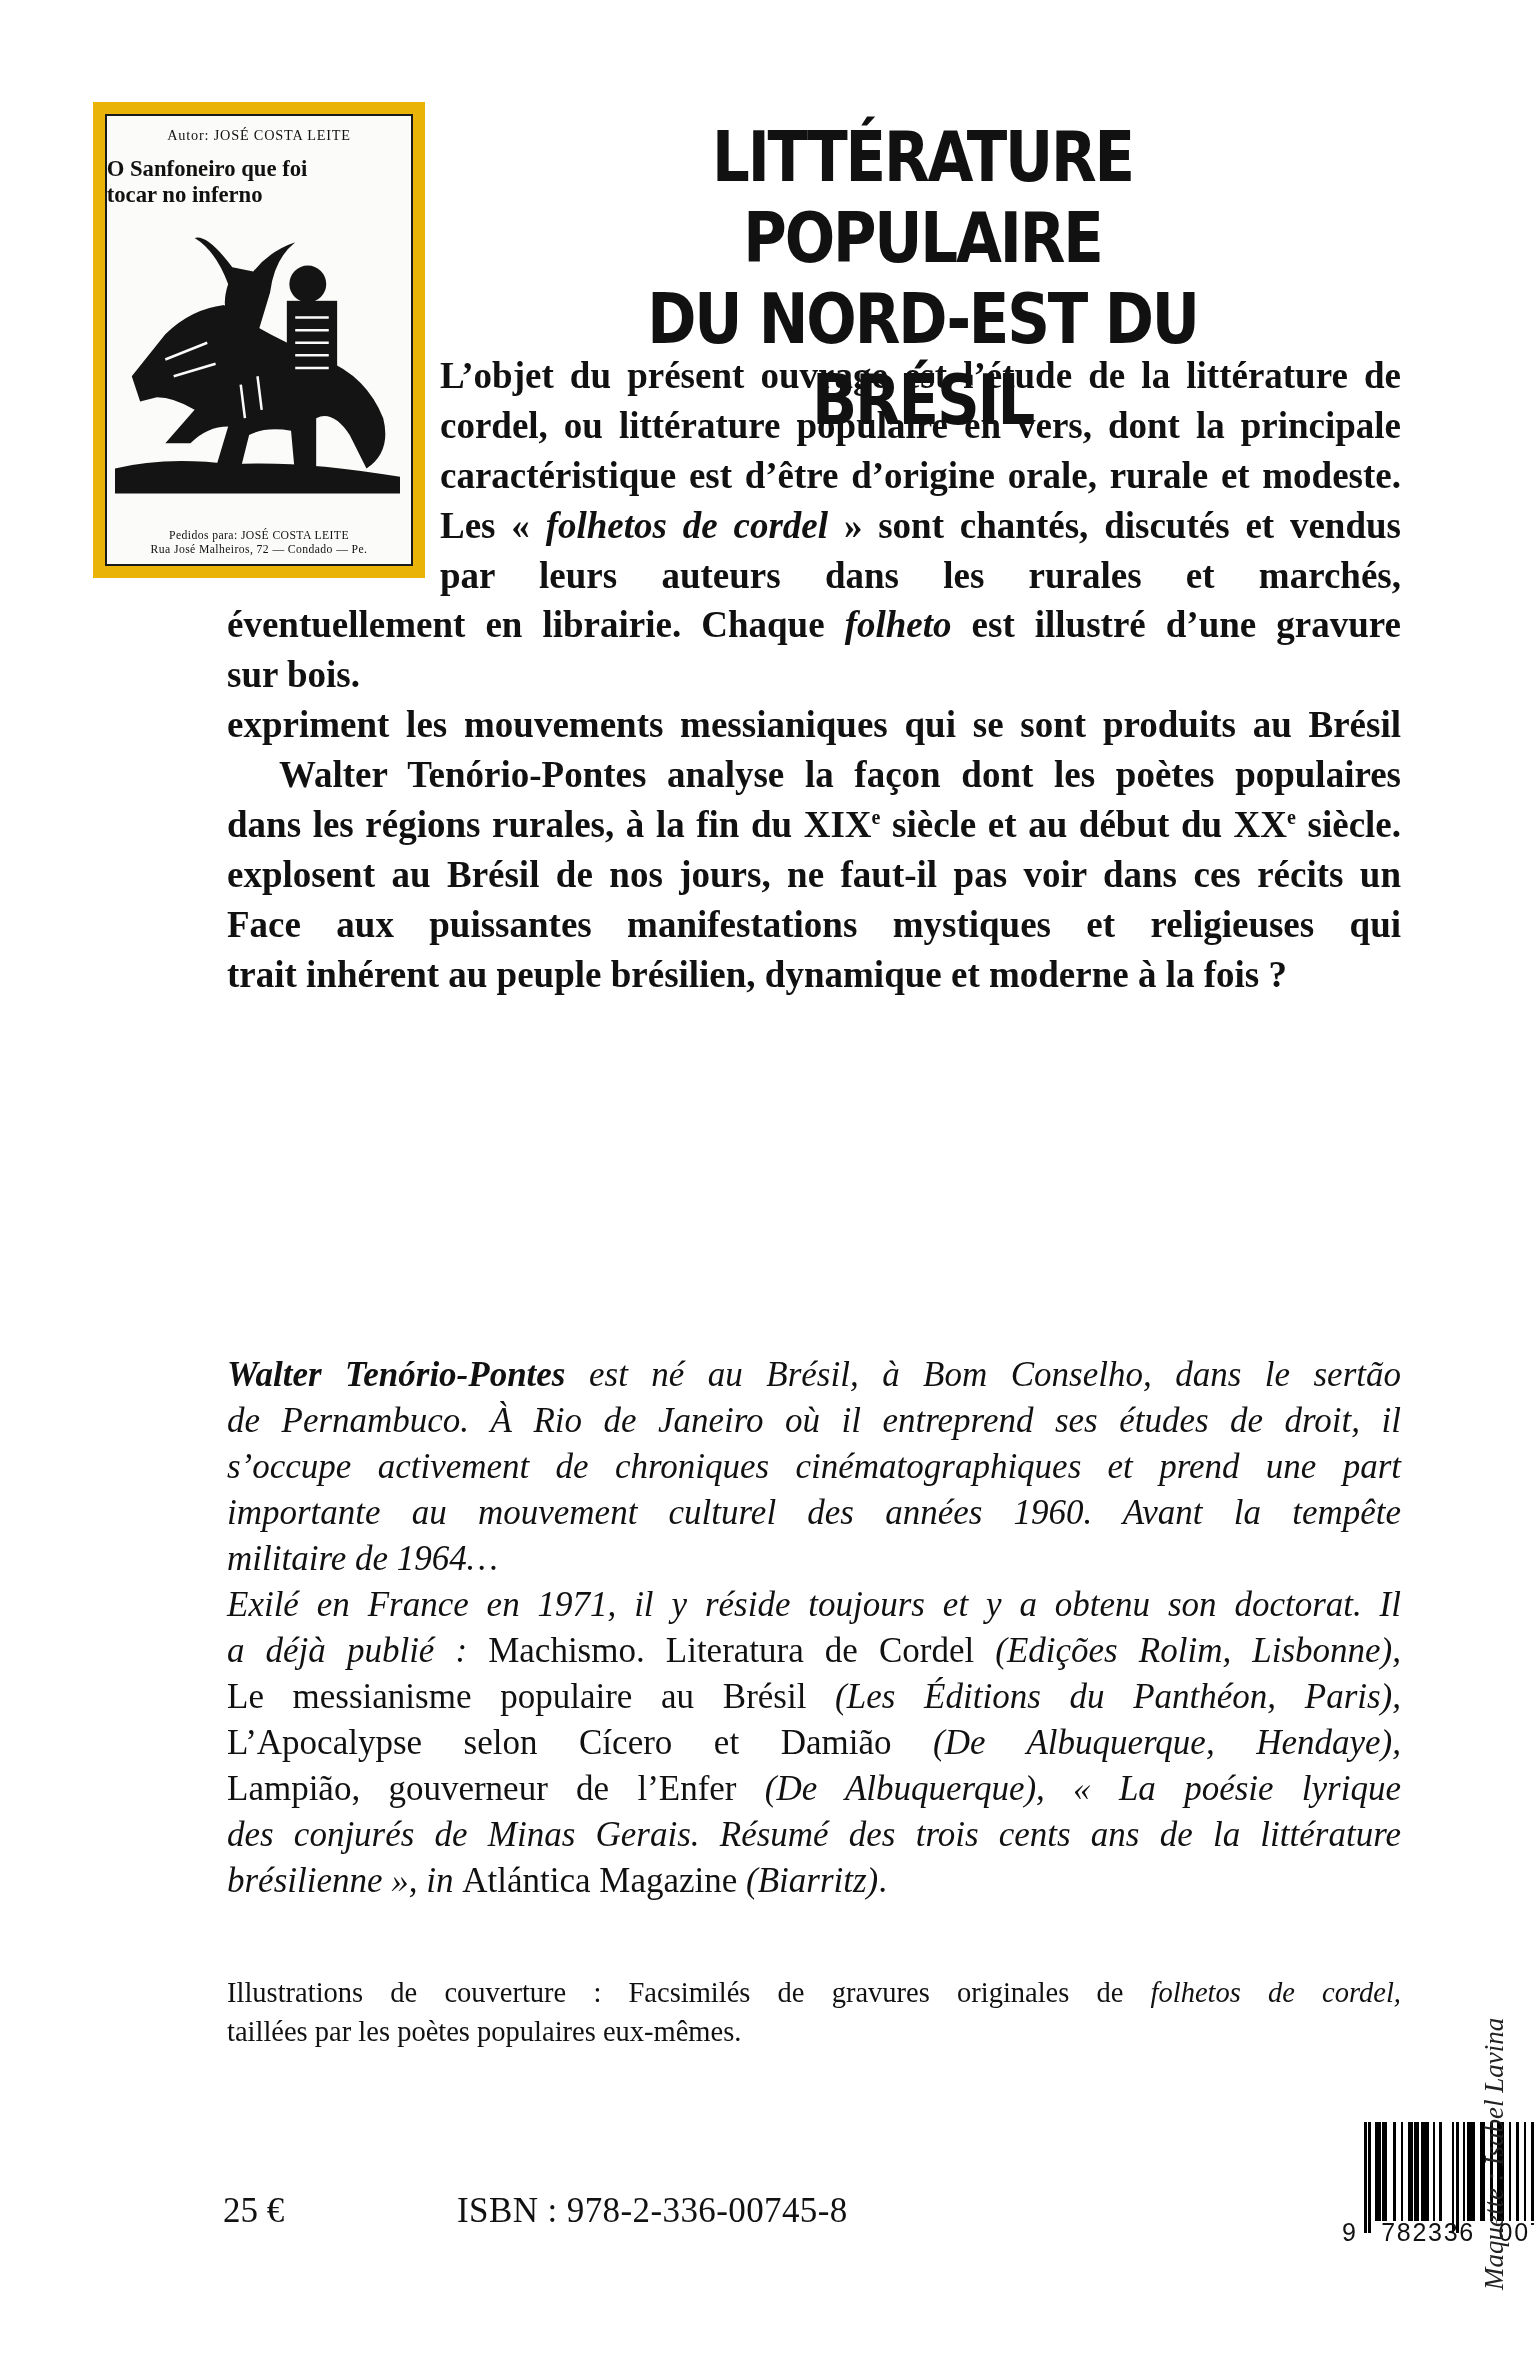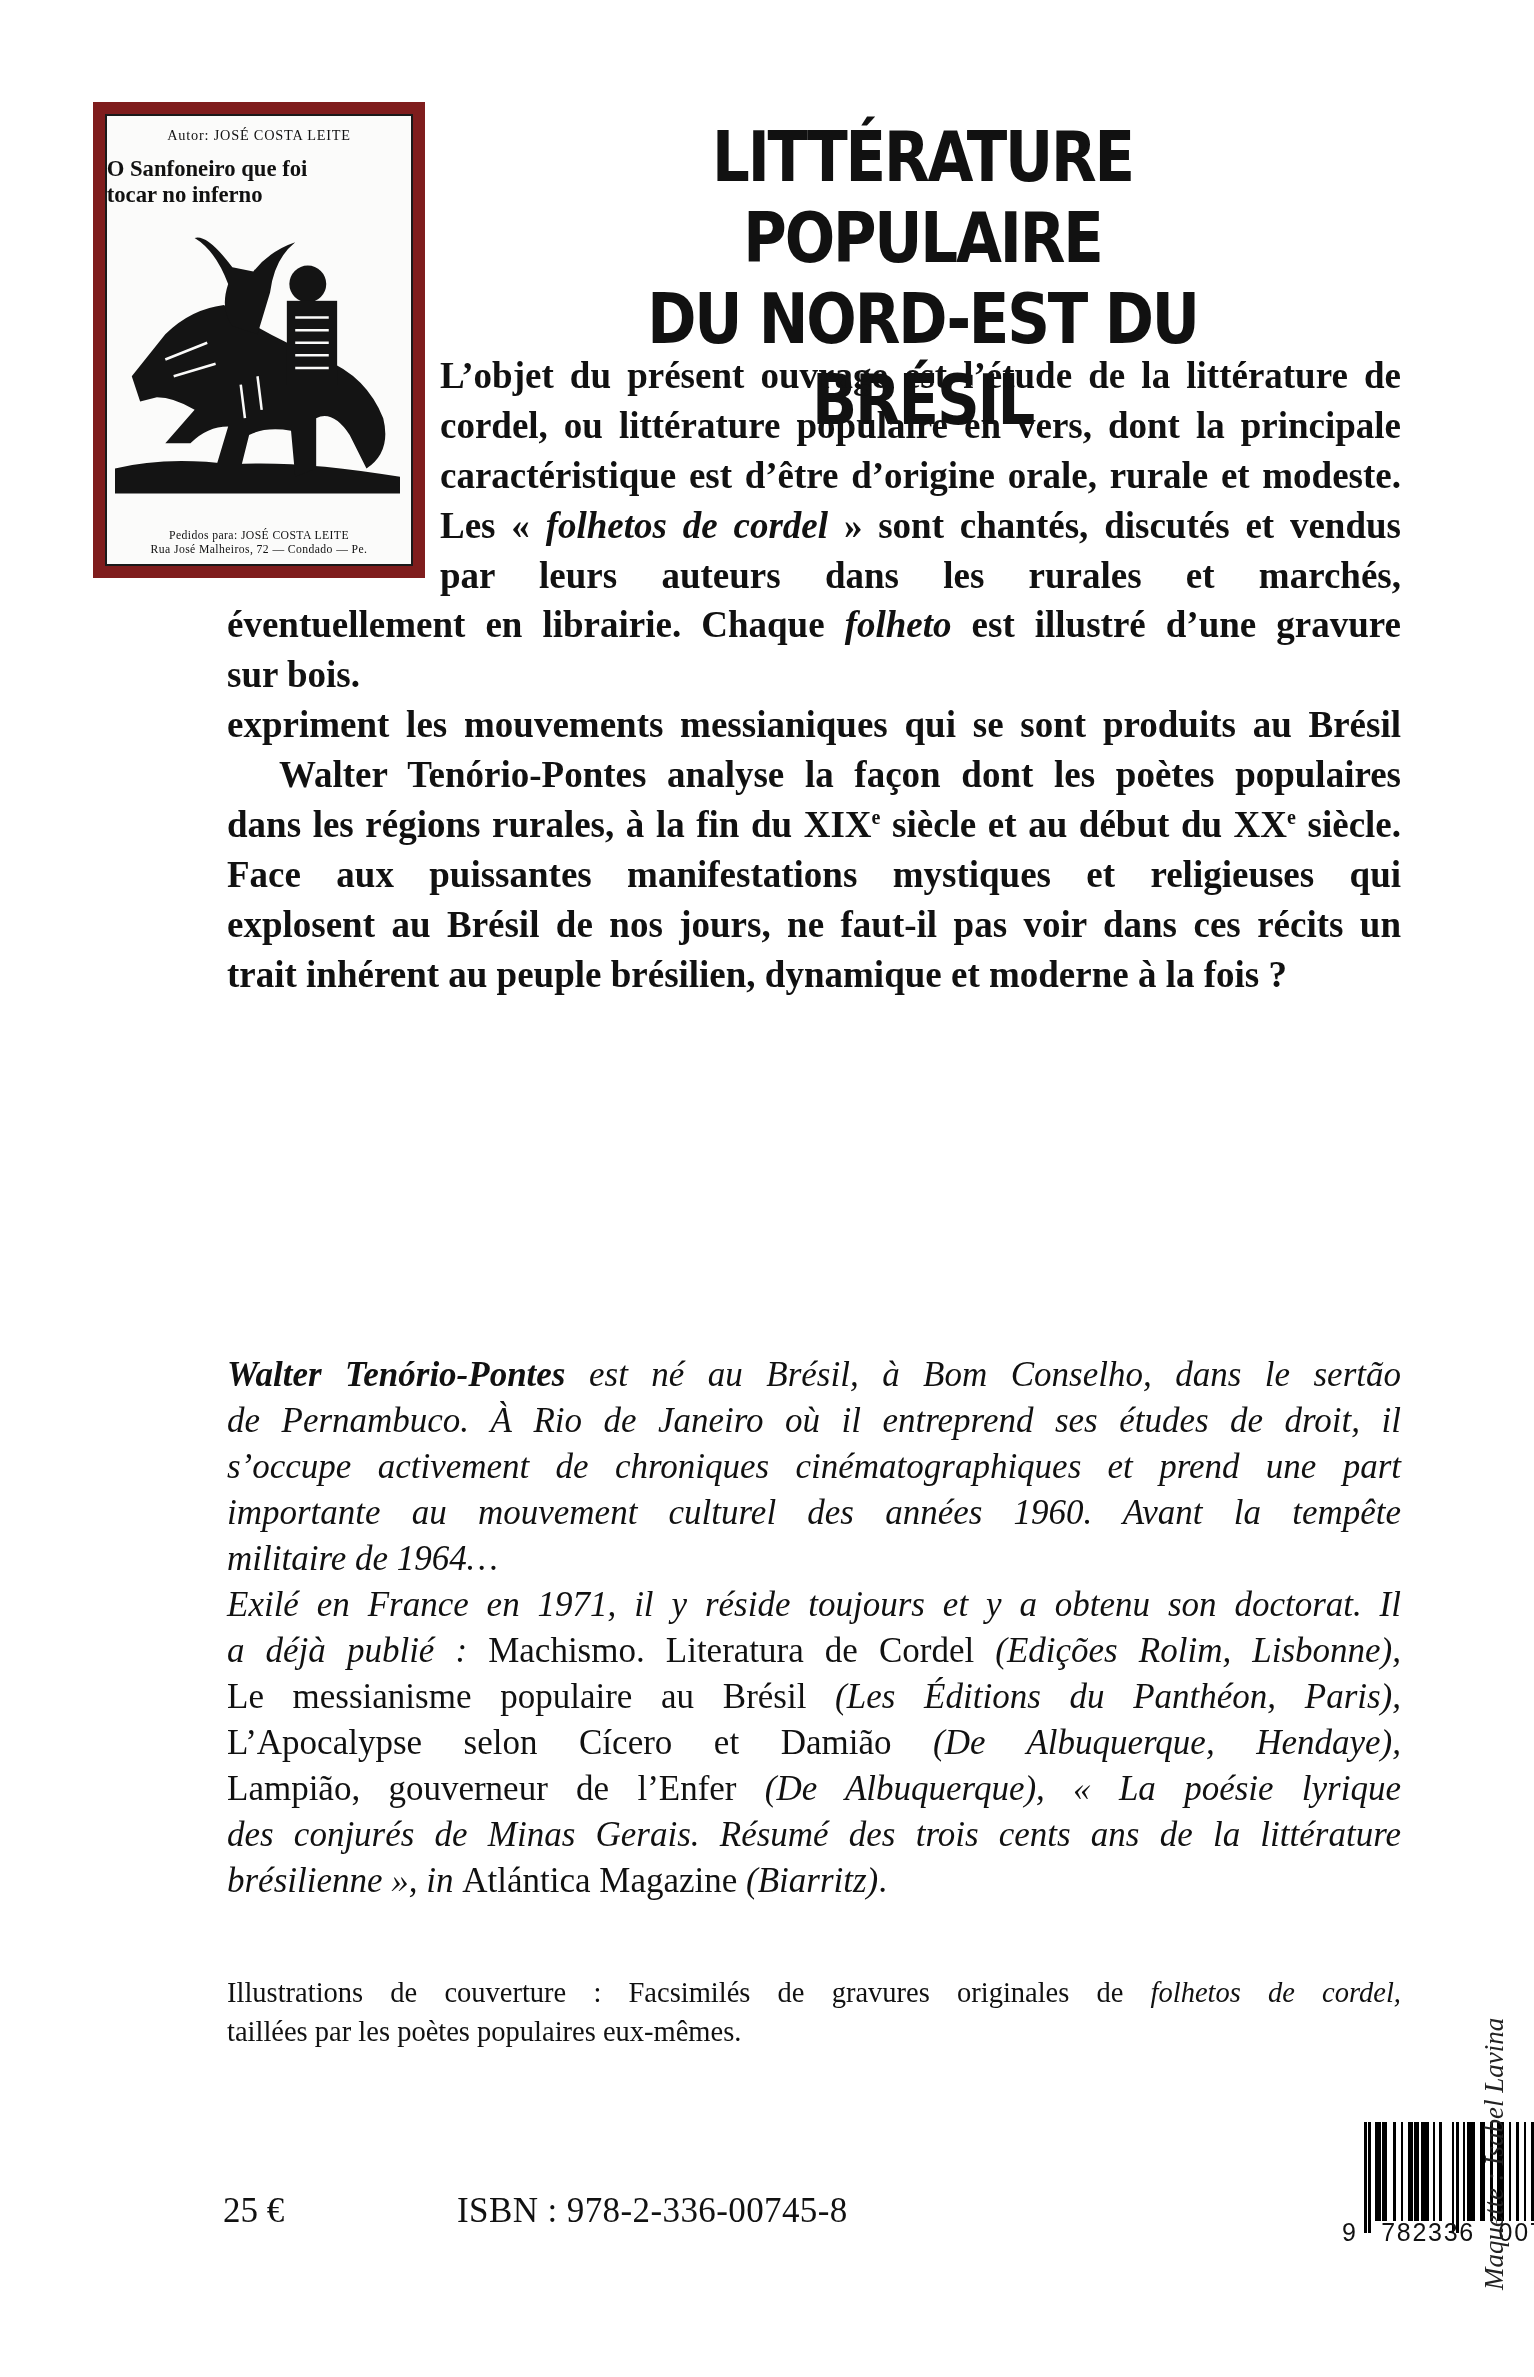--- a/index.html
+++ b/index.html
@@ -1,21 +1,21 @@
 <!DOCTYPE html>
 <html style="font-size:13.4px"><head>
 <meta charset="utf-8">
 <style>
   html, body { margin: 0; padding: 0; background: #ffffff; }
   body { width: 1534px; height: 2377px; position: relative; overflow: hidden;
          font-family: "Liberation Serif", "DejaVu Serif", serif; color: #111111; }
   .abs { position: absolute; }
 
   
-  .woodcut { left: 93px; top: 102px; width: 332px; height: 476px; background: #7f1d1d; }
+  .woodcut { left: 93px; top: 102px; width: 332px; height: 476px; background: #eab308; }
   .woodcut-frame { position: absolute; left: 11.7px; top: 11.7px; right: 11.7px; bottom: 11.7px;
                    border: 2.5px solid #1a1a1a; background: #fbfbfa; }
   .wc-author { position: absolute; top: 11.7px; left: 0; right: 0; text-align: center;
                font-size: 14.3px; letter-spacing: 0.8px; }
   .wc-title { position: absolute; top: 40px; left: 0; right: 0; text-align: left;
               font-size: 22.7px; font-weight: bold; line-height: 26px; }
   .wc-art { position: absolute; top: 101px; left: 8.4px; right: 8.4px; height: 285px; }
   .wc-orders { position: absolute; bottom: 6.7px; left: 0; right: 0; text-align: center;
                font-size: 11.7px; font-weight: normal; line-height: 14.3px; letter-spacing: 0.4px; }
 
@@ -102,22 +102,22 @@
 </div>
 <div class="abs para p1b">
   <span class="line"><span>éventuellement en librairie. Chaque </span><i>folheto</i><span> est illustré d’une gravure</span></span>
   <span class="line last">sur bois.</span>
 </div>
 
 <div class="abs para p2" style="text-indent:0">
   <span class="line">expriment les mouvements messianiques qui se sont produits au Brésil</span>
   <span class="line" style="padding-left:52px">Walter Tenório-Pontes analyse la façon dont les poètes populaires</span>
   <span class="line"><span>dans les régions rurales, à la fin du XIX</span><sup>e</sup><span> siècle et au début du XX</span><sup>e</sup><span> siècle.</span></span>
+  <span class="line">explosent au Brésil de nos jours, ne faut-il pas voir dans ces récits un</span>
   <span class="line">Face aux puissantes manifestations mystiques et religieuses qui</span>
-  <span class="line">explosent au Brésil de nos jours, ne faut-il pas voir dans ces récits un</span>
   <span class="line last">trait inhérent au peuple brésilien, dynamique et moderne à la fois ?</span>
 </div>
 
 <div class="abs bio">
   <span class="line"><i><b>Walter Tenório-Pontes</b><span> est né au Brésil, à Bom Conselho, dans le sertão</span></i></span>
   <i class="line">de Pernambuco. À Rio de Janeiro où il entreprend ses études de droit, il</i>
   <i class="line">s’occupe activement de chroniques cinématographiques et prend une part</i>
   <i class="line">importante au mouvement culturel des années 1960. Avant la tempête</i>
   <i class="line last">militaire de 1964…</i>
   <i class="line">Exilé en France en 1971, il y réside toujours et y a obtenu son doctorat. Il</i>

